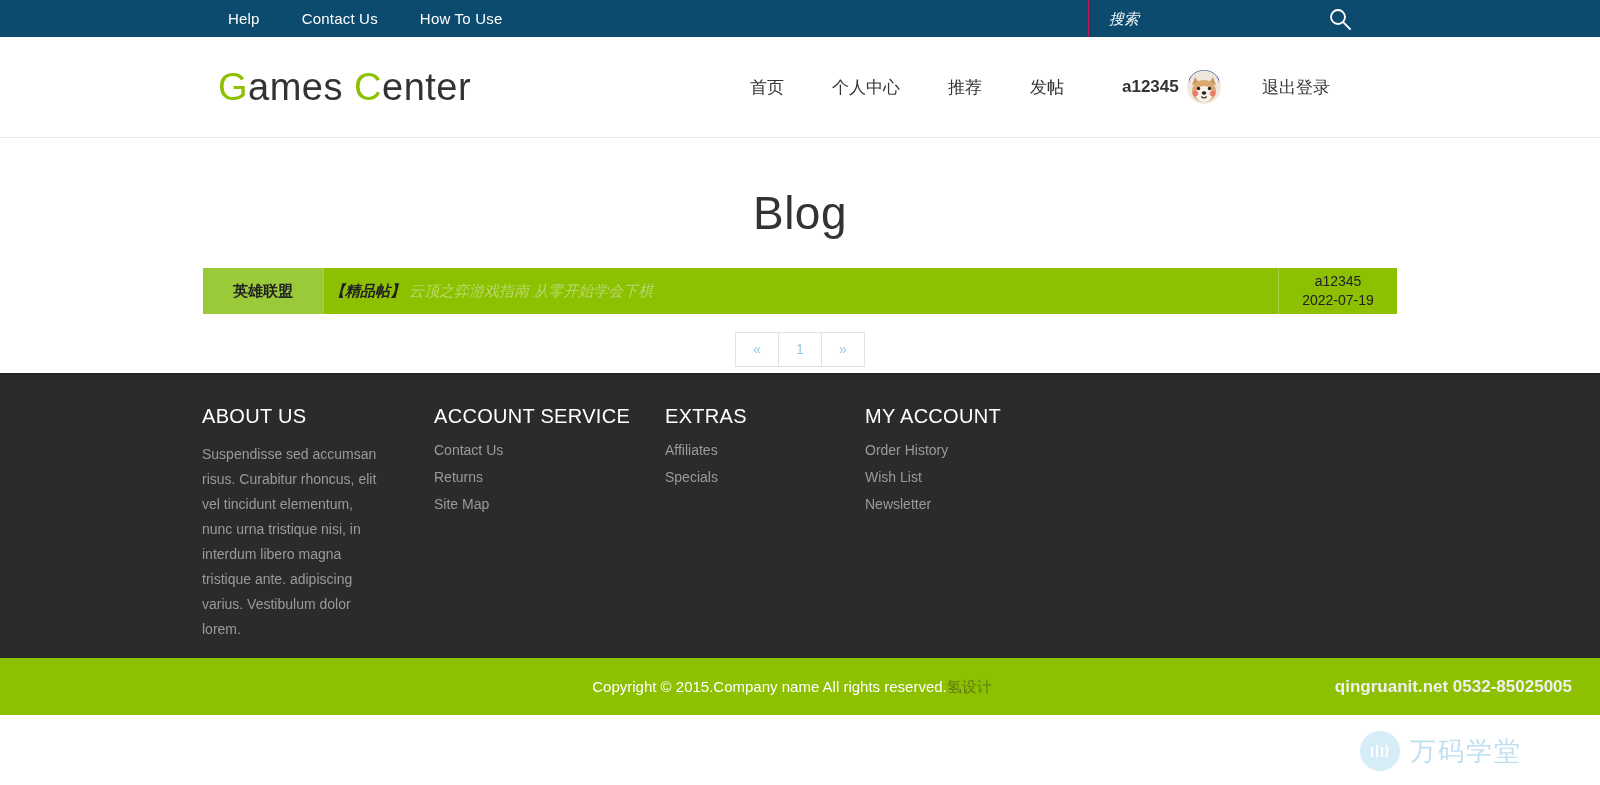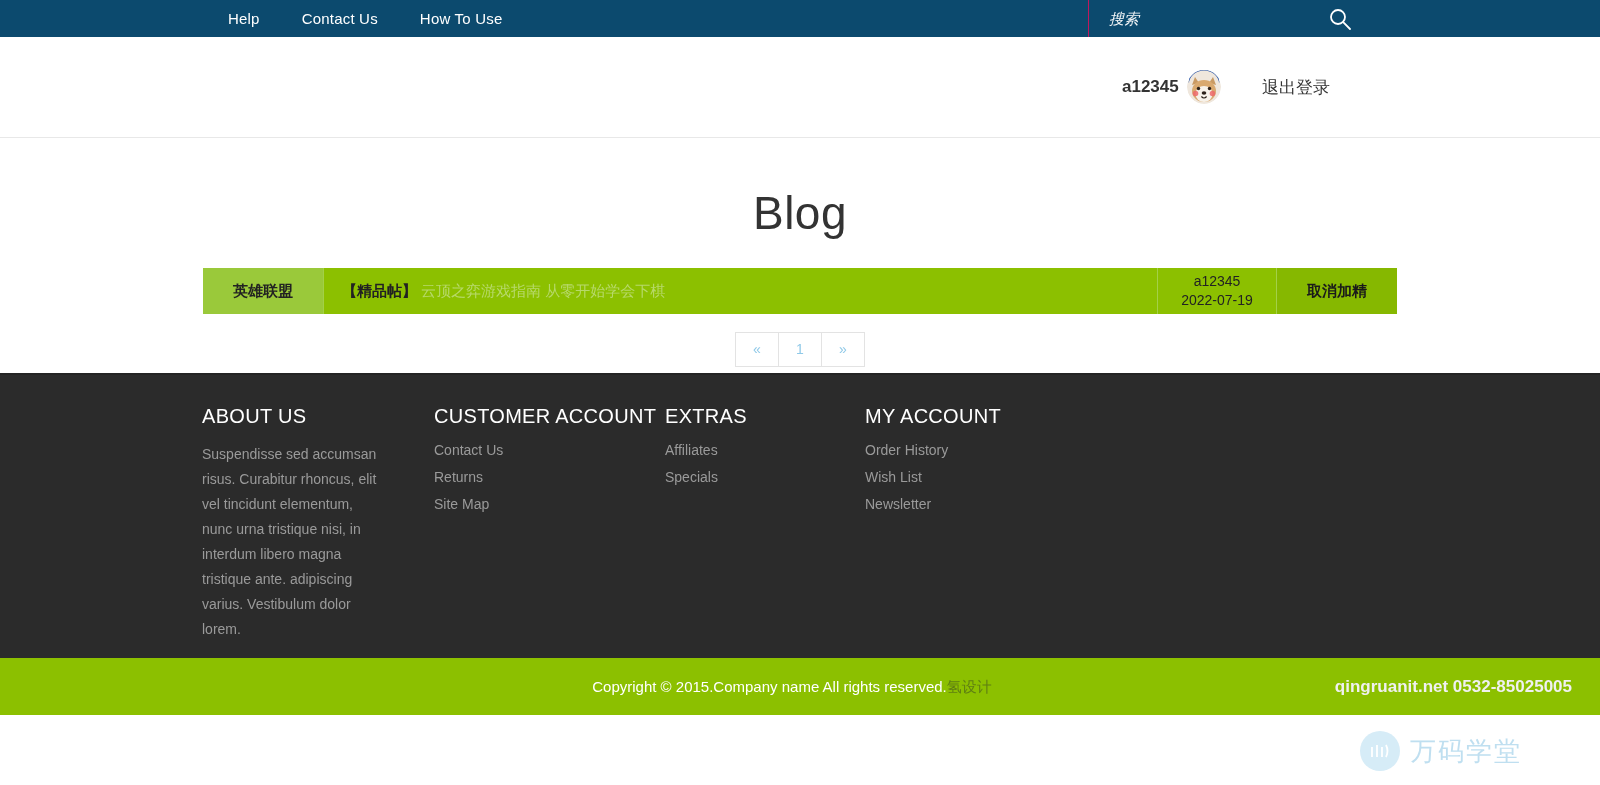--- a/index.html
+++ b/index.html
@@ -170,24 +170,25 @@
     justify-content: center;
     font-size: 15px;
     font-weight: bold;
     color: #222222;
     flex: 0 0 auto;
   }
   .cell-title {
     flex: 1 1 auto;
     display: flex;
     align-items: center;
-    padding-left: 18px;
+    padding-left: 6px;
     border-left: 1px solid #a3d049;
     overflow: hidden;
     white-space: nowrap;
+    font-style: italic;
   }
   .tag-elite {
     font-size: 15px;
     font-weight: bold;
     color: #222222;
     flex: 0 0 auto;
   }
   .post-link {
     font-size: 15px;
     color: #b7d96a;
@@ -344,21 +345,28 @@
     <span class="search-icon">
       <svg width="22" height="22" viewBox="0 0 22 22" fill="none" stroke="#ffffff" stroke-width="1.8">
         <circle cx="9" cy="9" r="7"></circle>
         <line x1="14.2" y1="14.2" x2="21" y2="21" stroke-linecap="round"></line>
       </svg>
     </span>
   </div>
 </div>
 
 <div class="header">
-
+  <div class="logo"><span class="g">G</span><span>ames </span><span class="g">C</span><span>enter</span></div>
+
+  <div class="mainnav">
+    <a href="#">首页</a>
+    <a href="#">个人中心</a>
+    <a href="#">推荐</a>
+    <a href="#">发帖</a>
+  </div>
 
   <div class="user-block">
     <span class="user-name">a12345</span>
     <span class="avatar">
       <svg width="34" height="34" viewBox="0 0 34 34">
         <circle cx="17" cy="17" r="17" fill="#efe7dd"></circle>
         <path d="M2 13 A15 15 0 0 1 32 13 L32 9 A15 15 0 0 0 2 9 Z" fill="#3f6fc4"></path>
         <path d="M1.6 13.5 A15.6 15.6 0 0 1 32.4 13.5 L32.4 12 A15.6 15.6 0 0 0 1.6 12 Z" fill="#2e58a6"></path>
         <path d="M5 15 L8 7 L12 13 Z" fill="#c99a63"></path>
         <path d="M29 15 L26 7 L22 13 Z" fill="#c99a63"></path>
@@ -384,42 +392,41 @@
     <div class="post-row">
       <div class="cell-game">英雄联盟</div>
       <div class="cell-title">
         <span class="tag-elite">【精品帖】</span>
         <a href="#" class="post-link">云顶之弈游戏指南 从零开始学会下棋</a>
       </div>
       <div class="cell-meta">
         <span>a12345</span>
         <span>2022-07-19</span>
       </div>
-      <div class="cell-action">取消加精</div>
     </div>
 
     <div class="pagination">
       <a href="#" class="pg">«</a>
       <a href="#" class="pg">1</a>
       <a href="#" class="pg">»</a>
     </div>
   </div>
 </div>
 
 <div class="footer">
   <div class="footer-cols">
 
     <div class="fcol c0">
       <h3>ABOUT US</h3>
       <p>Suspendisse sed accumsan risus. Curabitur rhoncus, elit vel tincidunt elementum, nunc urna tristique nisi, in interdum libero magna tristique ante. adipiscing varius. Vestibulum dolor lorem.</p>
     </div>
 
 
     <div class="fcol c2">
-      <h3>CUSTOMER ACCOUNT</h3>
+      <h3>ACCOUNT SERVICE</h3>
       <a href="#">Contact Us</a>
       <a href="#">Returns</a>
       <a href="#">Site Map</a>
     </div>
 
     <div class="fcol c4">
       <h3>EXTRAS</h3>
       <a href="#">Affiliates</a>
       <a href="#">Specials</a>
     </div>

